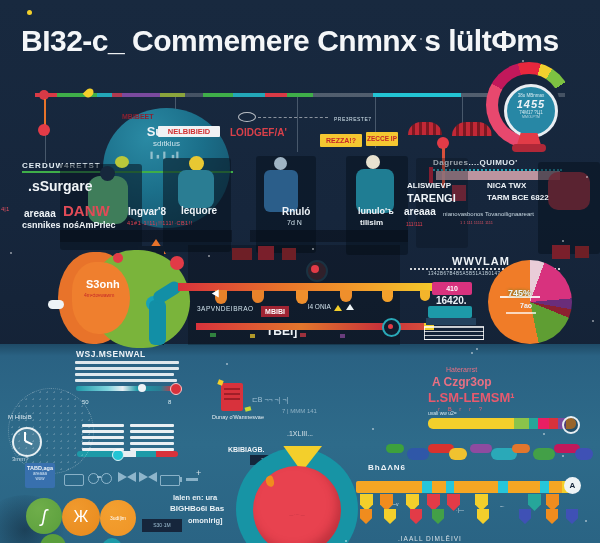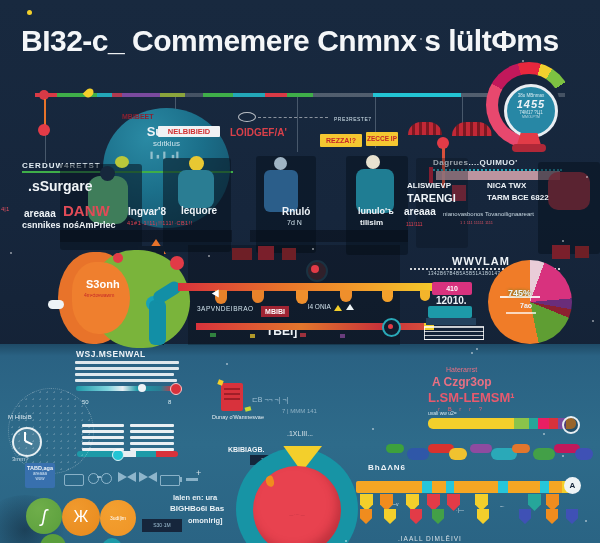--- a/index.html
+++ b/index.html
@@ -199,21 +199,21 @@
   <div class="a dot" style="left:388px;top:324px;width:5px;height:5px;background:#e23b47;"></div>
   <div class="a" style="left:210px;top:333px;width:6px;height:4px;background:#3fae49;opacity:.7;"></div>
   <div class="a" style="left:250px;top:334px;width:5px;height:4px;background:#f3cf2b;opacity:.7;"></div>
   <div class="a" style="left:300px;top:333px;width:6px;height:4px;background:#d93a46;opacity:.7;"></div>
   <div class="a" style="left:340px;top:334px;width:5px;height:4px;background:#8e4ba0;opacity:.7;"></div>
 
   <div class="a b" style="left:452px;top:255px;font-size:11px;letter-spacing:1px;">WWVLAM</div>
   <div class="a" style="left:410px;top:268px;width:150px;border-top:2px dotted rgba(255,255,255,.8);"></div>
   <div class="a" style="left:428px;top:271px;font-size:4.5px;color:#c8d8e2;letter-spacing:.5px;">1342B67B4B5A5B51A1B0147</div>
   <div class="a b" style="left:432px;top:282px;width:40px;height:13px;background:#d8327e;color:#fff;font-size:7px;text-align:center;line-height:13px;border-radius:2px;">410</div>
-  <div class="a b" style="left:436px;top:295px;font-size:10px;">12010.</div>
+  <div class="a b" style="left:436px;top:295px;font-size:10px;">16420.</div>
   <div class="a" style="left:428px;top:306px;width:44px;height:12px;background:#1d9aa8;border-radius:2px;"></div>
   <div class="a" style="left:426px;top:318px;width:50px;height:7px;background:#24425e;"></div>
   <div class="a" style="left:424px;top:326px;width:58px;height:12px;border:1px solid rgba(255,255,255,.8);
               background:repeating-linear-gradient(180deg,rgba(255,255,255,.75) 0 1.5px,transparent 1.5px 4px);"></div>
 
   <div class="a dot" style="left:488px;top:260px;width:84px;height:84px;
               background:conic-gradient(#e9ccd8 0 20deg,#d8327e 20deg 85deg,#6a2d7a 85deg 100deg,#8c2030 100deg 112deg,#5f9e33 112deg 168deg,#f07c28 168deg 360deg);"></div>
   <div class="a" style="left:500px;top:296px;width:40px;height:2px;background:rgba(255,255,255,.85);"></div>
   <div class="a" style="left:506px;top:312px;width:30px;height:1.5px;background:rgba(255,255,255,.7);"></div>
   <div class="a b" style="left:508px;top:288px;font-size:9px;text-shadow:0 0 3px #3c7a28;">745%</div>

